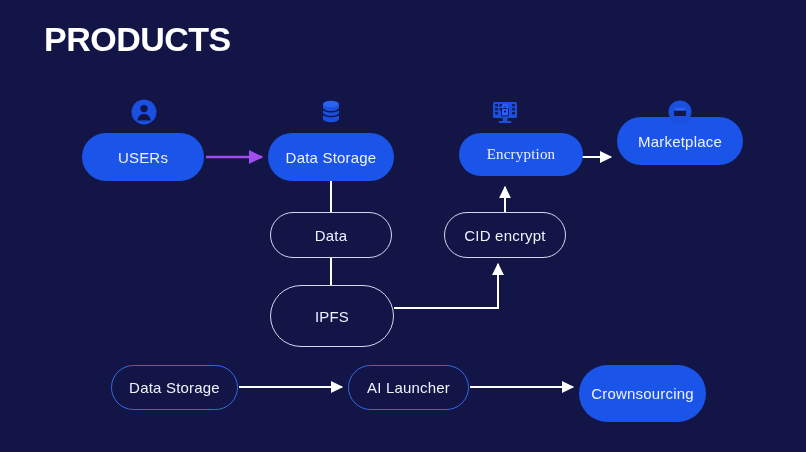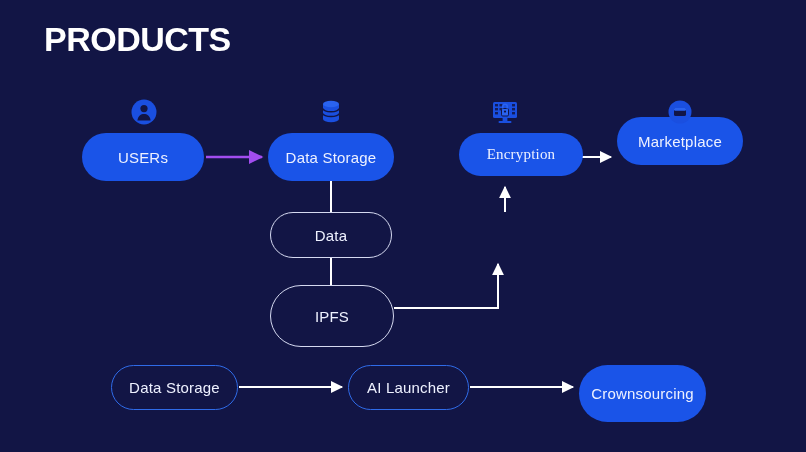--- a/index.html
+++ b/index.html
@@ -158,20 +158,23 @@
   </div>
 
   <div class="node filled" style="left:617px; top:117px; width:126px; height:48px;">
     <span>Marketplace</span>
   </div>
 
   <div class="node outline-light" style="left:270px; top:212px; width:122px; height:46px;">
     <span>Data</span>
   </div>
 
+  <div class="node outline-light" style="left:444px; top:212px; width:122px; height:46px;">
+    <span>CID encrypt</span>
+  </div>
 
   <div class="node outline-light" style="left:270px; top:285px; width:124px; height:62px;">
     <span>IPFS</span>
   </div>
 
   <div class="node outline-blue" style="left:111px; top:365px; width:127px; height:45px;">
     <span>Data Storage</span>
   </div>
 
   <div class="node outline-blue" style="left:348px; top:365px; width:121px; height:45px;">

